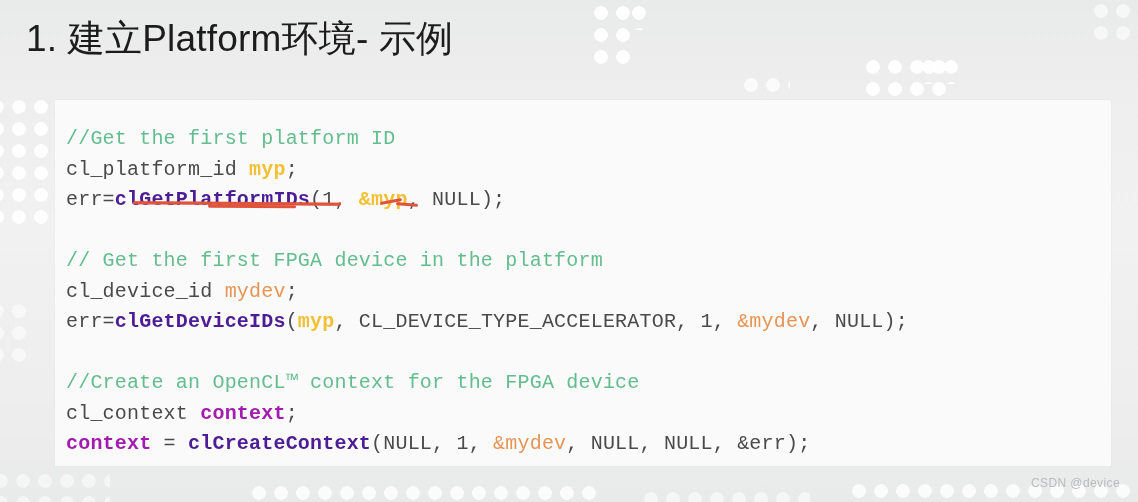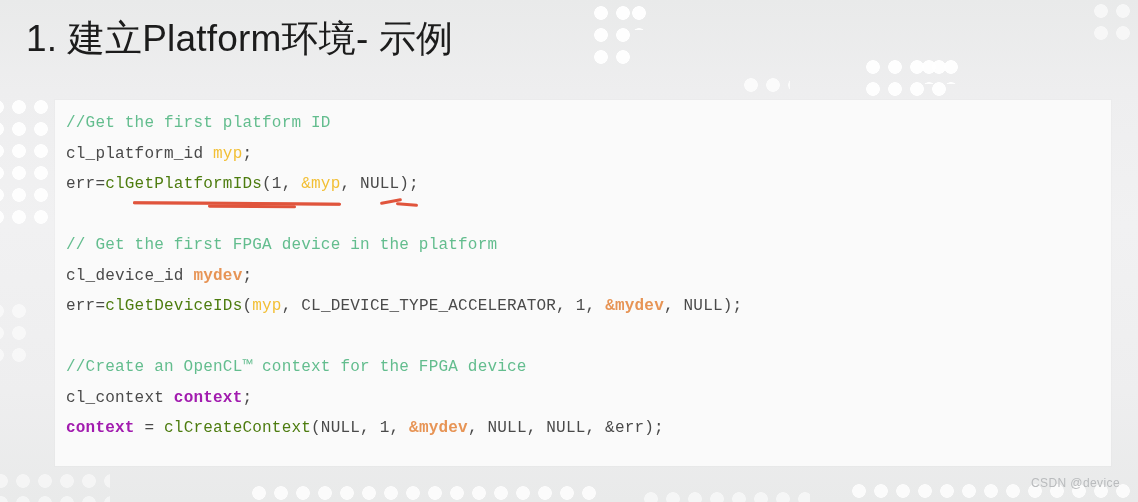--- a/index.html
+++ b/index.html
@@ -63,36 +63,36 @@
     top: 100px;
     width: 1056px;
     height: 366px;
     background: #fafafa;
     box-shadow: 0 0 0 1px rgba(0,0,0,0.012);
   }
 
   #code-body {
     position: absolute;
     left: 11px;
-    top: 8px;
+    top: 24px;
     font-family: "Liberation Mono", "DejaVu Sans Mono", monospace;
-    font-size: 16px;
+    font-size: 20px;
     line-height: 30.5px;
     white-space: pre;
     color: #4a4a4a;
     letter-spacing: .2px;
   }
   .ln { height: 30.5px; }
   .blank { height: 30.5px; }
 
   .cm   { color: #63bd8e; }            
   .pl   { color: #4a4a4a; text-align: right; }            
-  .fn   { color: #4d7c0f; font-weight: 400; }  
-  .myp  { color: #f2bf35; font-weight: 400; }  
-  .mydev{ color: #e79455; font-weight: 700; }  
+  .fn   { color: #4c1d95; font-weight: 700; }  
+  .myp  { color: #f2bf35; font-weight: 700; }  
+  .mydev{ color: #e79455; font-weight: 400; }  
   .ctx  { color: #a21caf; font-weight: 700; }  
 
   
   .underline {
     position: absolute;
     background: #e0543c;
     border-radius: 3px;
     pointer-events: none;
   }
   #ul-main {

